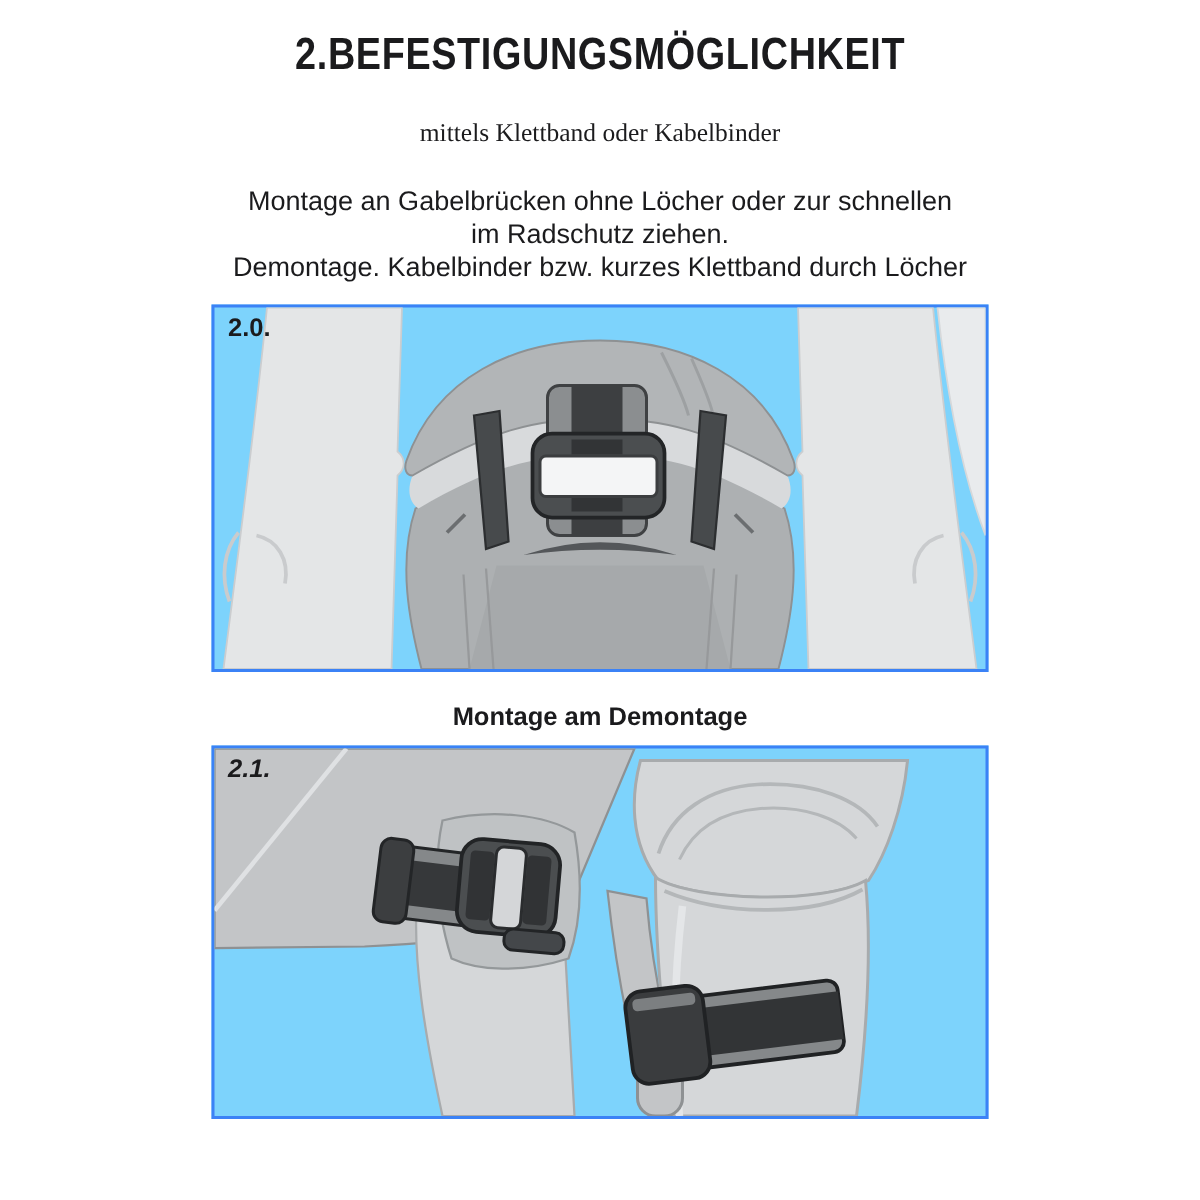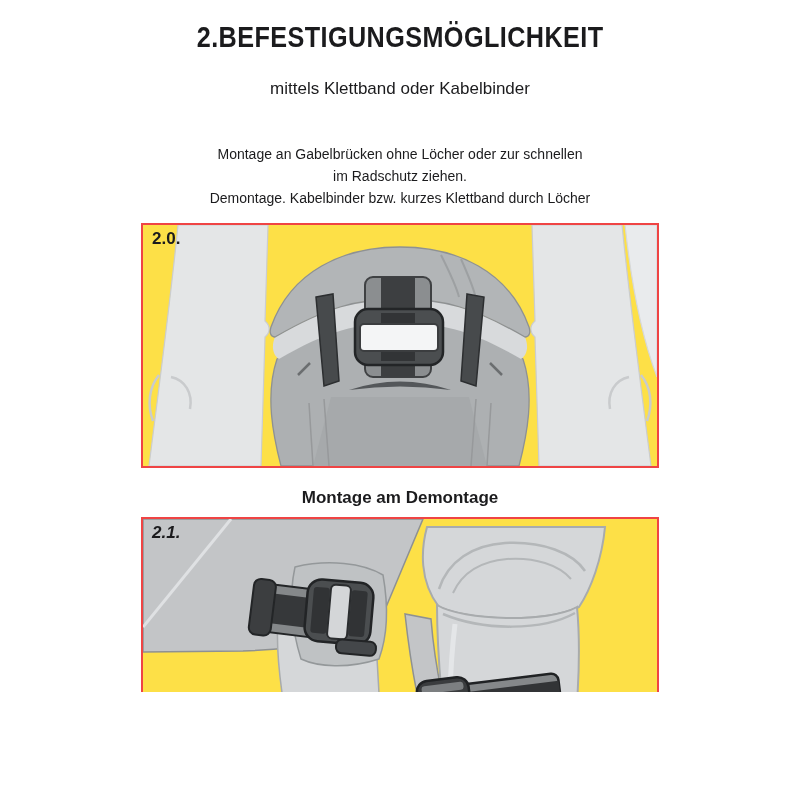--- a/index.html
+++ b/index.html
@@ -1,29 +1,29 @@
 <!DOCTYPE html>
 <html><head>
 <meta charset="utf-8">
 <style>
   html,body { margin:0; padding:0; background:#ffffff; }
   .page {
-    width:800px; height:692px; background:#ffffff; overflow:hidden;
+    width:800px; height:800px; background:#ffffff; overflow:hidden;
     font-family:"Liberation Sans", sans-serif; color:#1b1b1d; position:relative;
   }
   .title-wrap { padding-top:20px; text-align:center; }
   .title-wrap .title {
     display:inline-block; font-size:30px; font-weight:bold; letter-spacing:0.5px;
     transform:scaleX(0.84); transform-origin:center; white-space:nowrap;
   }
-  .subtitle { margin-top:25px; text-align:center; font-size:17px; }
-  .intro { margin-top:44px; text-align:center; font-size:14px; line-height:22px; }
+  .subtitle { margin-top:25px; text-align:center; font-size:17px;font-family:Liberation Serif, serif; }
+  .intro { margin-top:24px; text-align:center; font-size:18px; line-height:22px; }
   .figure-box {
-    width:514px; height:241px; border:2px solid #ef4444; margin:14px auto 12px;
-    position:relative; background:#fde047;
+    width:514px; height:241px; border:2px solid #3b82f6; margin:14px auto 12px;
+    position:relative; background:#7dd3fc;
   }
   .figure-box.second { height:245px; margin-top:9px;font-style:italic; }
   .fig-label {
     position:absolute; top:4px; left:9px; font-size:17px; font-weight:bold;
     z-index:2; color:#1b1b1d;
   }
   .mid-caption { margin-top:20px; text-align:center; font-size:17px; font-weight:bold; }
   .bottom-caption { margin-top:16px; text-align:center; font-size:17px; }
   svg { display:block; }
 </style>

